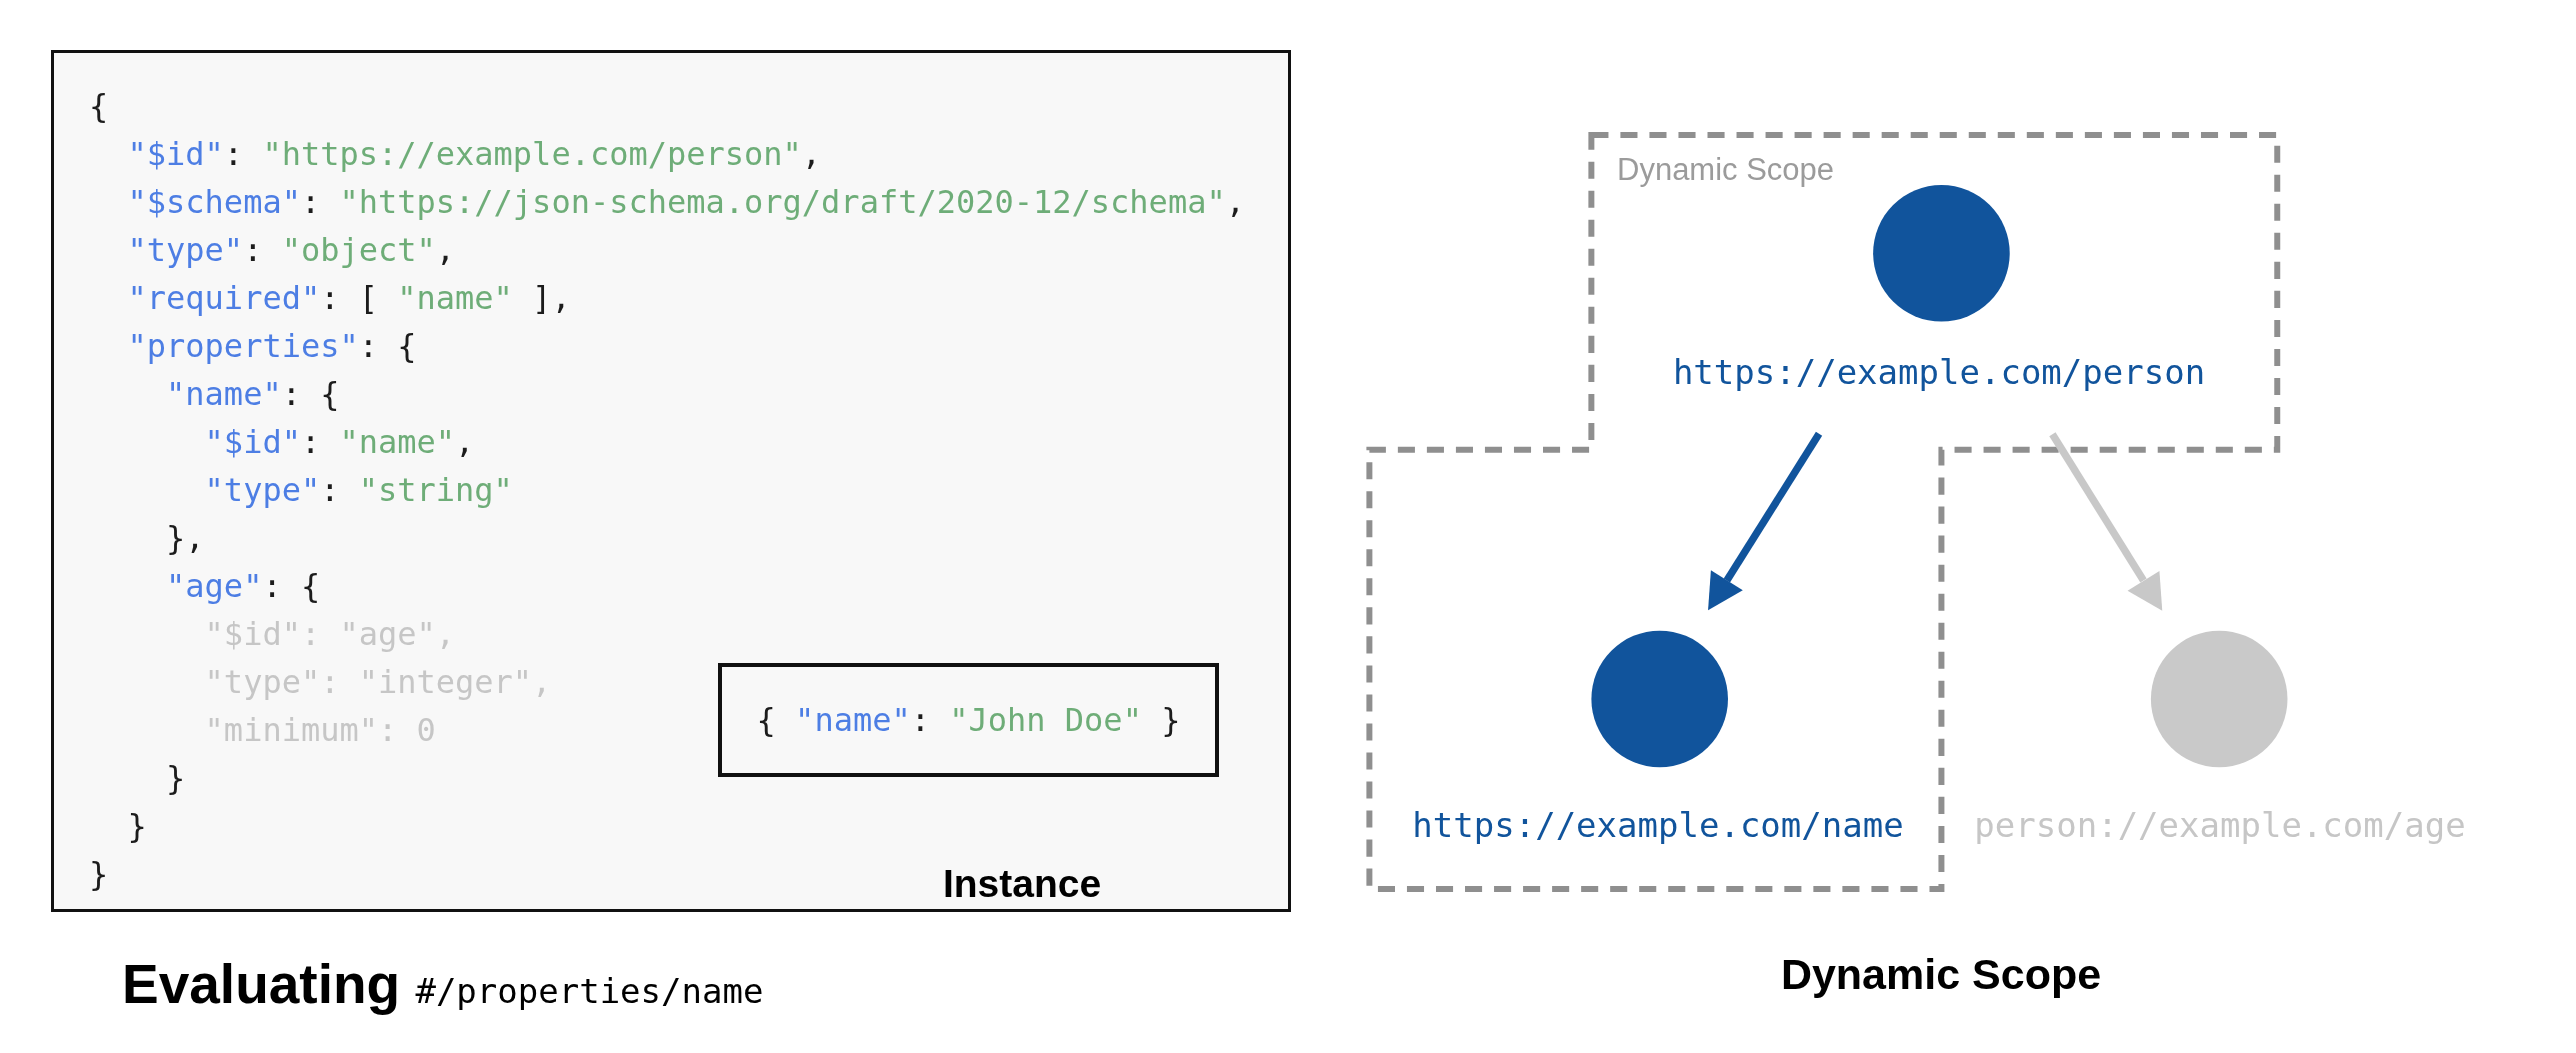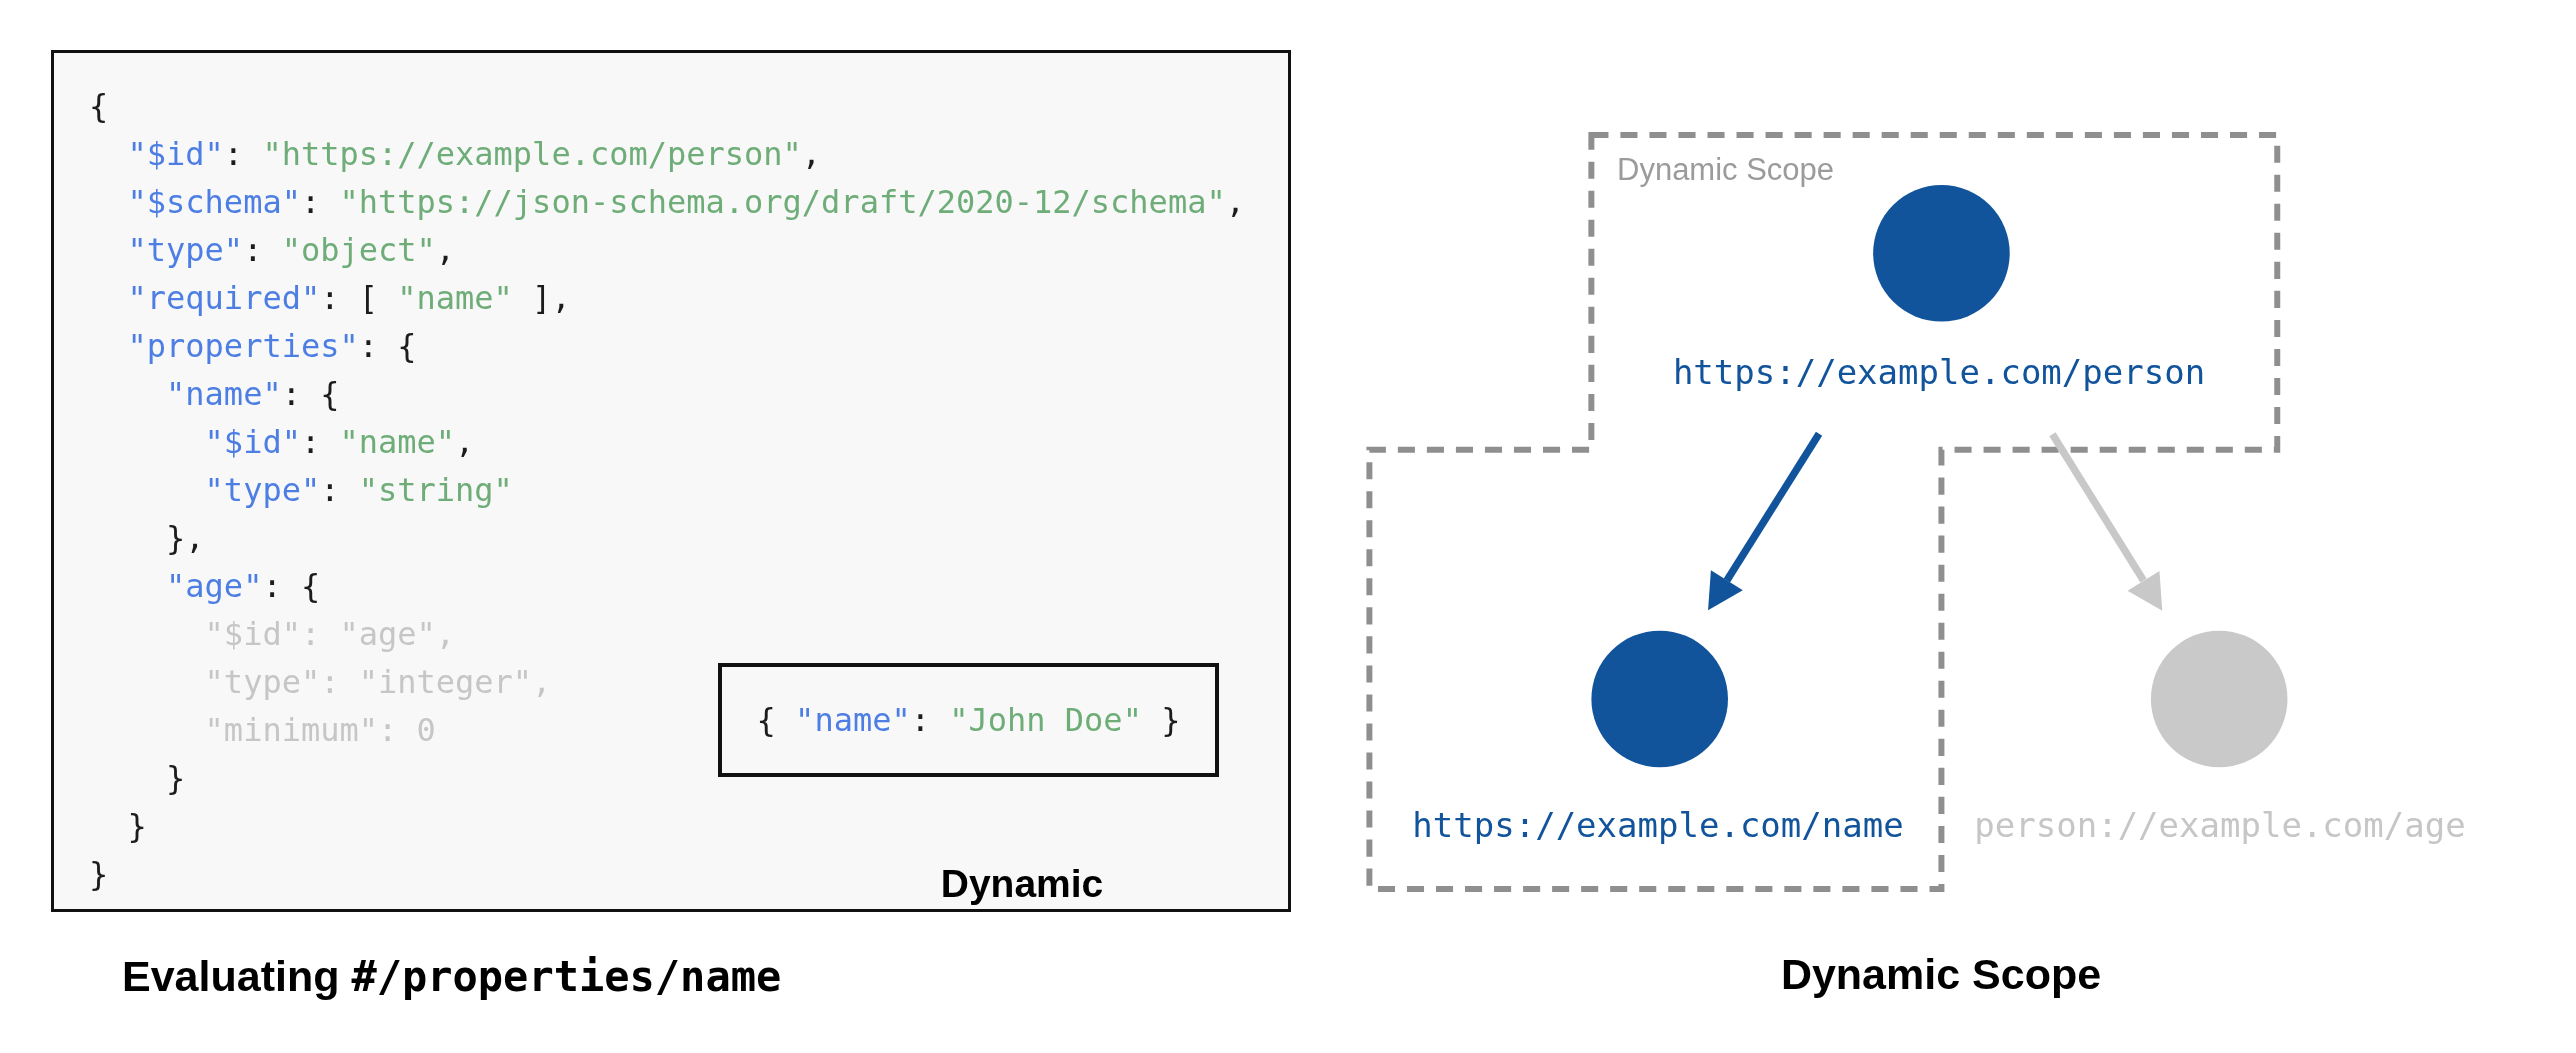--- a/index.html
+++ b/index.html
@@ -26,22 +26,22 @@
   .tok-faded{color:var(--tok-faded);}
 
   .instance-box{position:absolute;left:718px;top:663px;width:501px;height:114px;
       border:4px solid var(--ink);background:var(--panel-bg);
       display:flex;align-items:center;justify-content:center;
       font-family:"DejaVu Sans Mono",monospace;font-size:32px;white-space:pre;}
   .instance-label{position:absolute;left:968px;top:809px;transform:translateX(-50%);
       font-size:39px;font-weight:bold;color:#000;}
 
   .caption-left{position:absolute;left:122px;top:952px;white-space:pre;color:#000;}
-  .caption-left .cap-bold{font-size:43px;font-weight:bold;font-family:"Liberation Sans",sans-serif;}
-  .caption-left .cap-mono{font-size:42px;font-family:"DejaVu Sans Mono",monospace;font-weight:bold;}
+  .caption-left .cap-bold{font-size:55px;font-weight:bold;font-family:"Liberation Sans",sans-serif;}
+  .caption-left .cap-mono{font-size:34px;font-family:"DejaVu Sans Mono",monospace;font-weight:normal;}
 
   
   .diagram-svg{position:absolute;left:0;top:0;width:2576px;height:1053px;}
   .scope-outline{fill:none;stroke:var(--scope-border);stroke-width:10.5;
       stroke-dasharray:30 21;}
   .node-active{fill:var(--node-active);}
   .node-inactive{fill:var(--node-inactive);}
   .arrow-shaft-active{stroke:var(--node-active);stroke-width:13;fill:none;}
   .arrow-head-active{fill:var(--node-active);stroke:none;}
   .arrow-shaft-inactive{stroke:var(--arrow-inactive);stroke-width:13;fill:none;}
@@ -76,21 +76,21 @@
         <div class="code-line"><span class="tok-plain">      </span><span class="tok-key">"type"</span><span class="tok-plain">: </span><span class="tok-string">"string"</span></div>
         <div class="code-line"><span class="tok-plain">    },</span></div>
         <div class="code-line"><span class="tok-plain">    </span><span class="tok-key">"age"</span><span class="tok-plain">: {</span></div>
         <div class="code-line"><span class="tok-faded">      "$id": "age",</span></div>
         <div class="code-line"><span class="tok-faded">      "type": "integer",</span></div>
         <div class="code-line"><span class="tok-faded">      "minimum": 0</span></div>
         <div class="code-line"><span class="tok-plain">    }</span></div>
         <div class="code-line"><span class="tok-plain">  }</span></div>
         <div class="code-line"><span class="tok-plain">}</span></div>
       </div>
-    <div class="instance-label">Dynamic</div>
+    <div class="instance-label">Instance</div>
   </div>
 
   <div class="instance-box">
     <span><span class="tok-plain">{ </span><span class="tok-key">"name"</span><span class="tok-plain">: </span><span class="tok-string">"John Doe"</span><span class="tok-plain"> }</span></span>
   </div>
 
   <div class="caption-left"><span class="cap-bold">Evaluating </span><span class="cap-mono">#/properties/name</span></div>
 
   <svg class="diagram-svg" viewBox="0 0 4524 1850">
     <path class="scope-outline" d="M2795 237 L4000 237 L4000 790 L3410 790 L3410 1562 L2405 1562 L2405 790 L2795 790 Z"></path>

